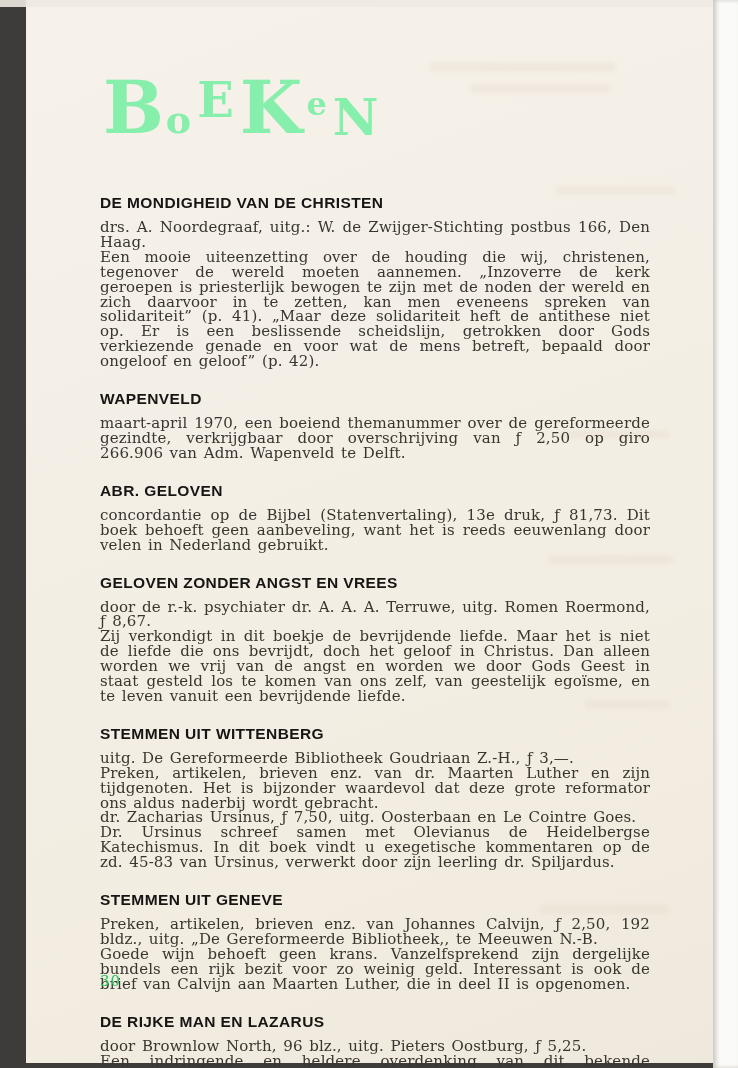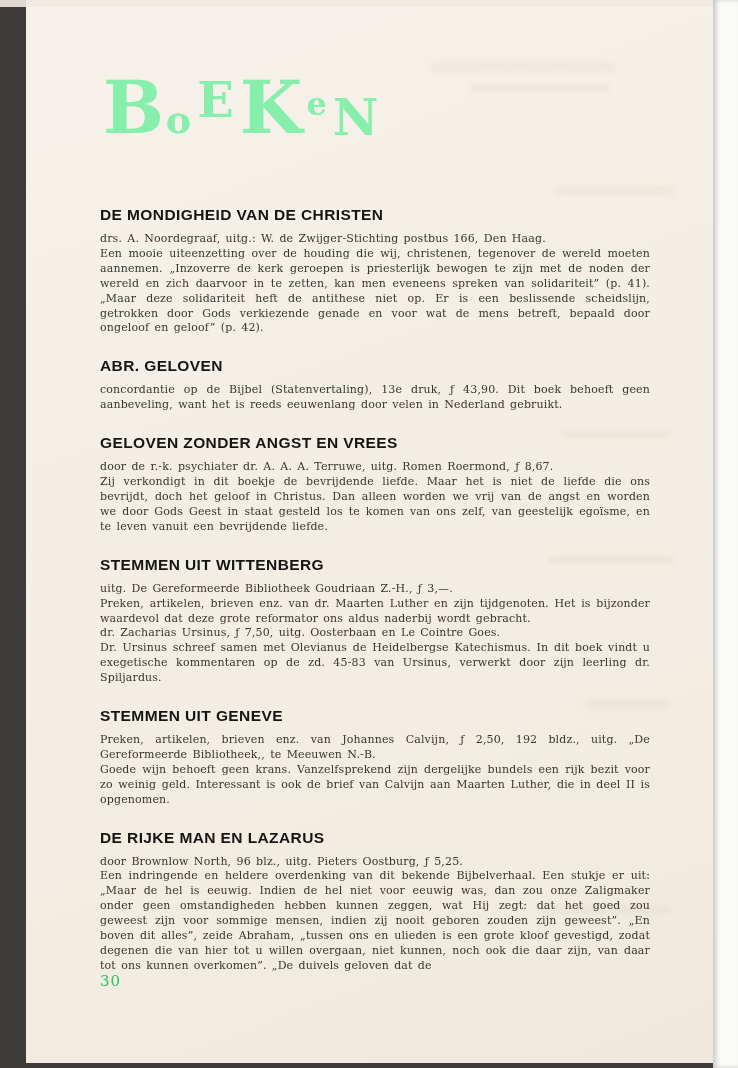--- a/index.html
+++ b/index.html
@@ -50,23 +50,23 @@
   .sections {
     position: absolute; left: 100px; top: 194px; width: 550px;
     color: #38362f;
   }
   .section { margin-bottom: 0; }
   .section h2 {
     font-family: "Liberation Sans", sans-serif;
     font-size: 15.5px; font-weight: bold; letter-spacing: .4px;
     color: #161513; margin: 21px 0 8px 0; line-height: 18px;
   }
-  .section:first-child h2 { margin-top: 12px; }
+  .section:first-child h2 { margin-top: 0; }
   .section p {
-    margin: 0; font-size: 11px; line-height: 14.9px;
+    margin: 0; font-size: 15px; line-height: 14.9px;
     text-align: justify; word-spacing: 1.6px; letter-spacing: .15px;
   }
   .page-number {
     position: absolute; left: 100px; top: 972px;
     font-size: 15px; color: #22c55e; letter-spacing: 1px;
   }
 </style>
 </head>
 <body>
 
@@ -87,24 +87,28 @@
 </div>
 
 <div class="sections">
 
   <div class="section">
     <h2>DE MONDIGHEID VAN DE CHRISTEN</h2>
     <p>drs. A. Noordegraaf, uitg.: W. de Zwijger-Stichting postbus 166, Den Haag.</p>
     <p>Een mooie uiteenzetting over de houding die wij, christenen, tegenover de wereld moeten aannemen. „Inzoverre de kerk geroepen is priesterlijk bewogen te zijn met de noden der wereld en zich daarvoor in te zetten, kan men eveneens spreken van solidariteit” (p. 41). „Maar deze solidariteit heft de antithese niet op. Er is een beslissende scheidslijn, getrokken door Gods verkiezende genade en voor wat de mens betreft, bepaald door ongeloof en geloof” (p. 42).</p>
   </div>
 
+  <div class="section">
+    <h2>WAPENVELD</h2>
+    <p>maart-april 1970, een boeiend themanummer over de gereformeerde gezindte, verkrijgbaar door overschrijving van ƒ 2,50 op giro 266.906 van Adm. Wapenveld te Delft.</p>
+  </div>
 
   <div class="section">
     <h2>ABR. GELOVEN</h2>
-    <p>concordantie op de Bijbel (Statenvertaling), 13e druk, ƒ 43,90. Dit boek behoeft geen aanbeveling, want het is reeds eeuwenlang door velen in Nederland gebruikt.</p>
+    <p>concordantie op de Bijbel (Statenvertaling), 13e druk, ƒ 81,73. Dit boek behoeft geen aanbeveling, want het is reeds eeuwenlang door velen in Nederland gebruikt.</p>
   </div>
 
   <div class="section">
     <h2>GELOVEN ZONDER ANGST EN VREES</h2>
     <p>door de r.-k. psychiater dr. A. A. A. Terruwe, uitg. Romen Roermond, ƒ 8,67.</p>
     <p>Zij verkondigt in dit boekje de bevrijdende liefde. Maar het is niet de liefde die ons bevrijdt, doch het geloof in Christus. Dan alleen worden we vrij van de angst en worden we door Gods Geest in staat gesteld los te komen van ons zelf, van geestelijk egoïsme, en te leven vanuit een bevrijdende liefde.</p>
   </div>
 
   <div class="section">
     <h2>STEMMEN UIT WITTENBERG</h2>

